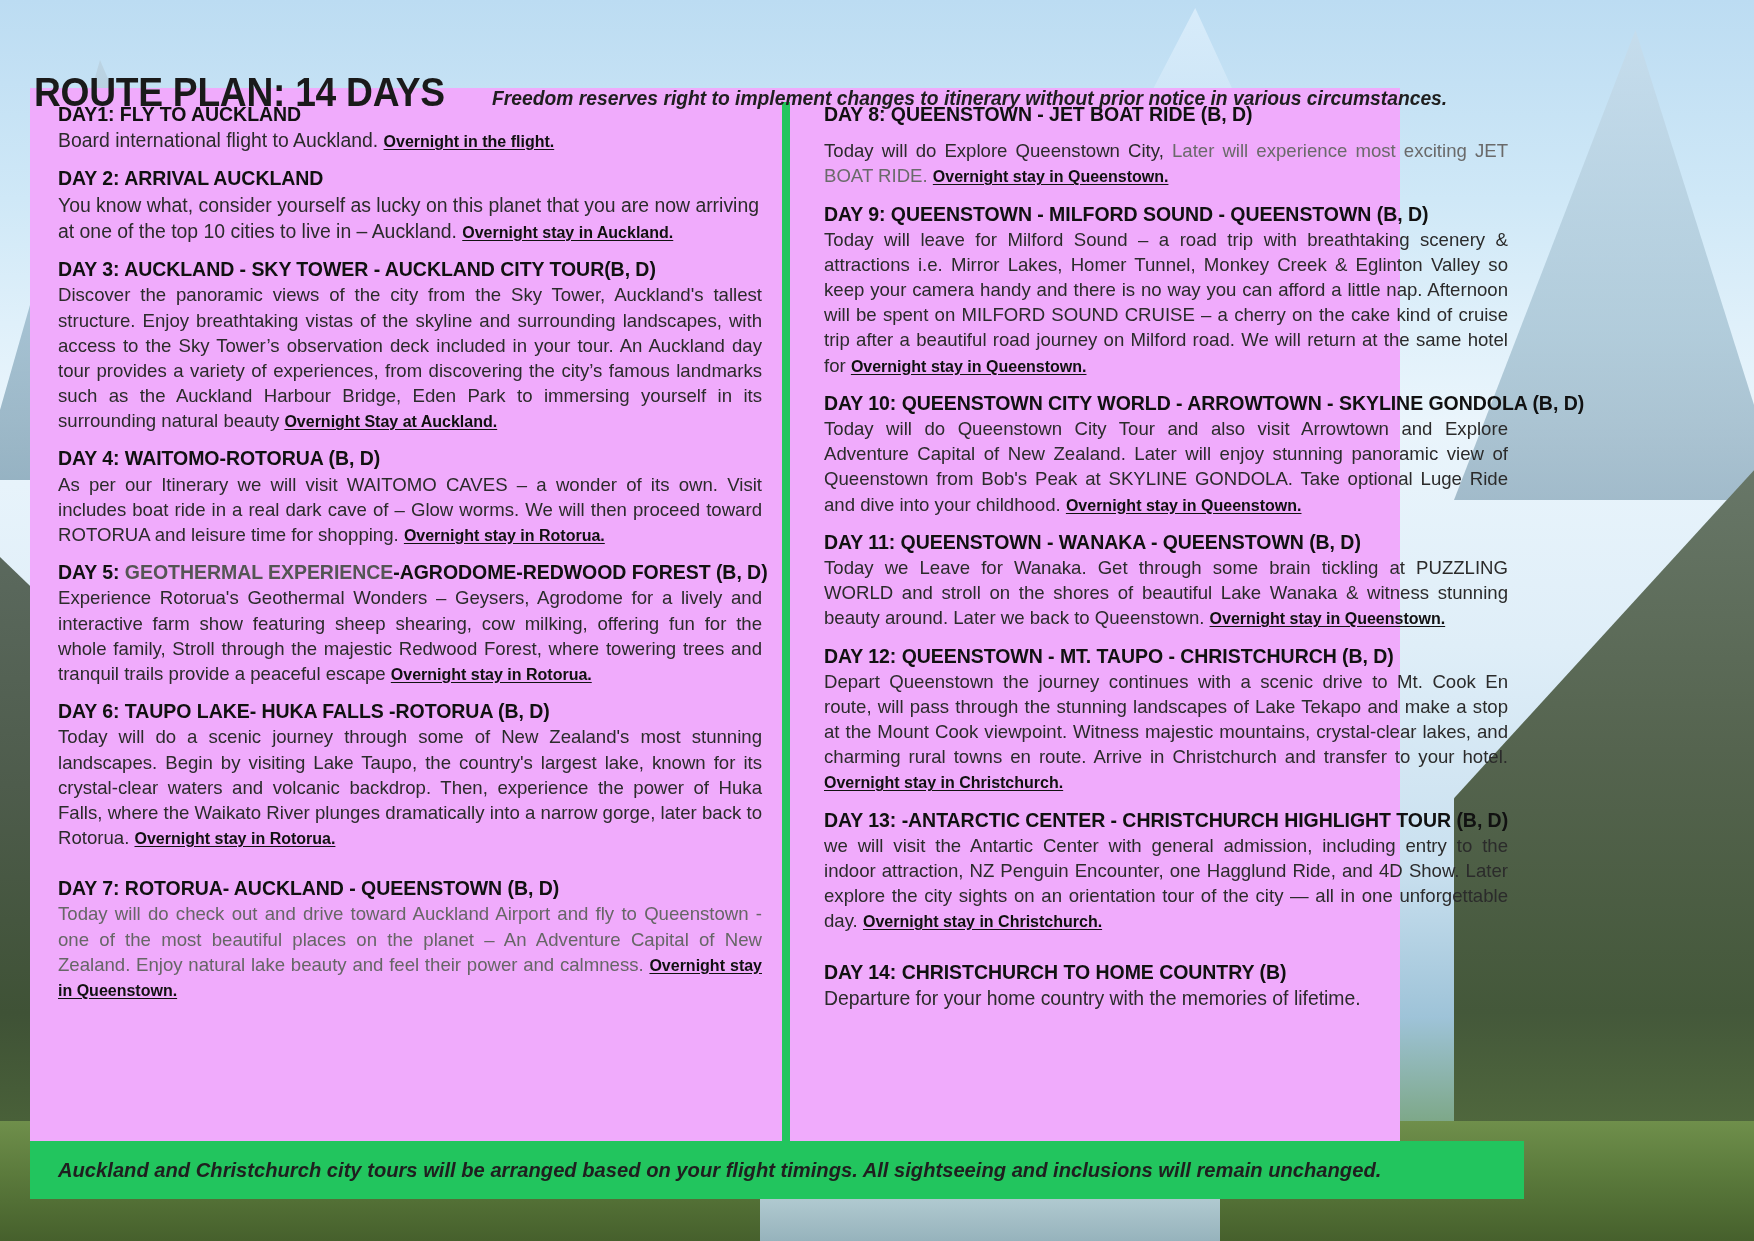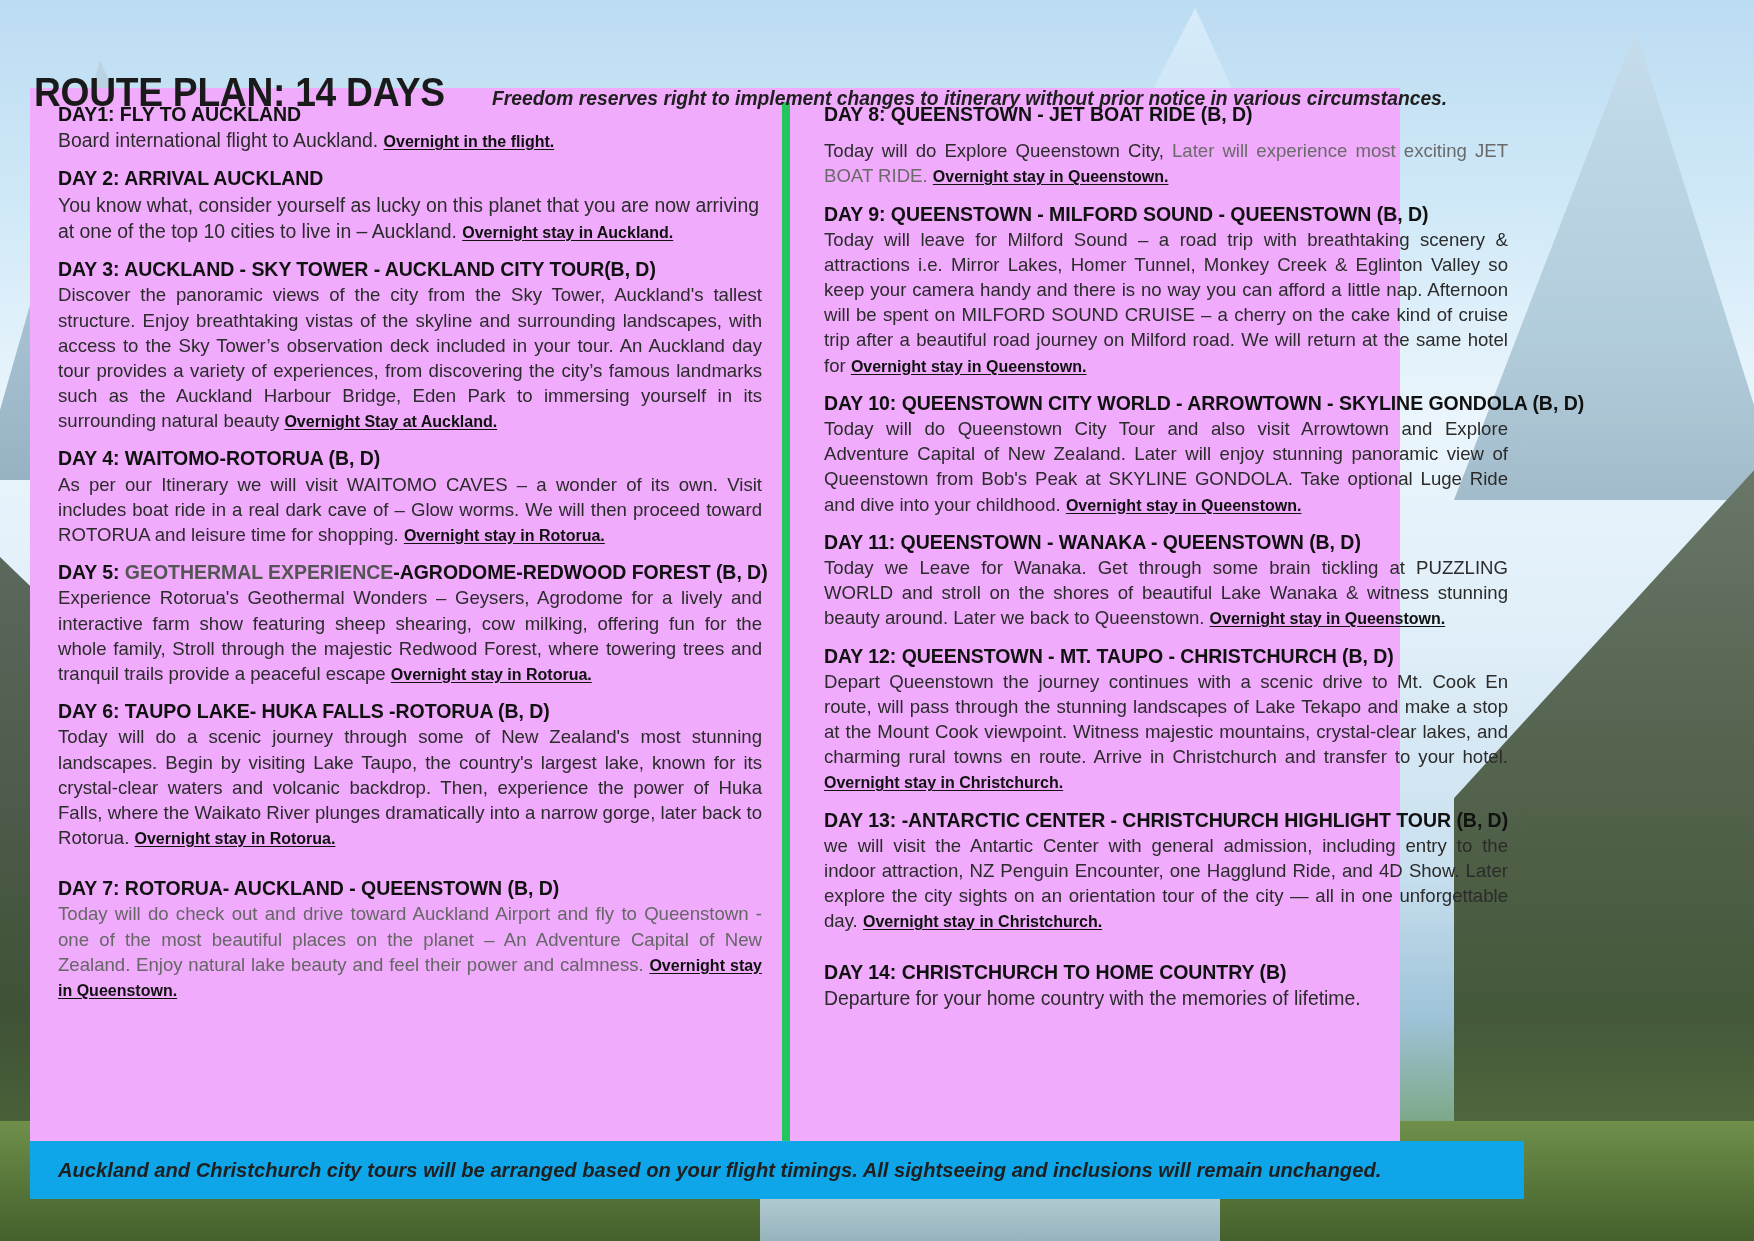--- a/index.html
+++ b/index.html
@@ -201,21 +201,21 @@
     font-size: 16px;
   }
 
   
   #footer {
     position: absolute;
     left: 30px;
     top: 1141px;
     width: 1494px;
     height: 58px;
-    background: #0ea5e9;
+    background: #22c55e;
     z-index: 4;
     display: flex;
     align-items: center;
     padding-left: 28px;
   }
   #footer-note {
     font-family: "Liberation Sans Narrow", "Liberation Sans", sans-serif;
     font-size: 21px;
     font-weight: bold;
     font-style: italic;

